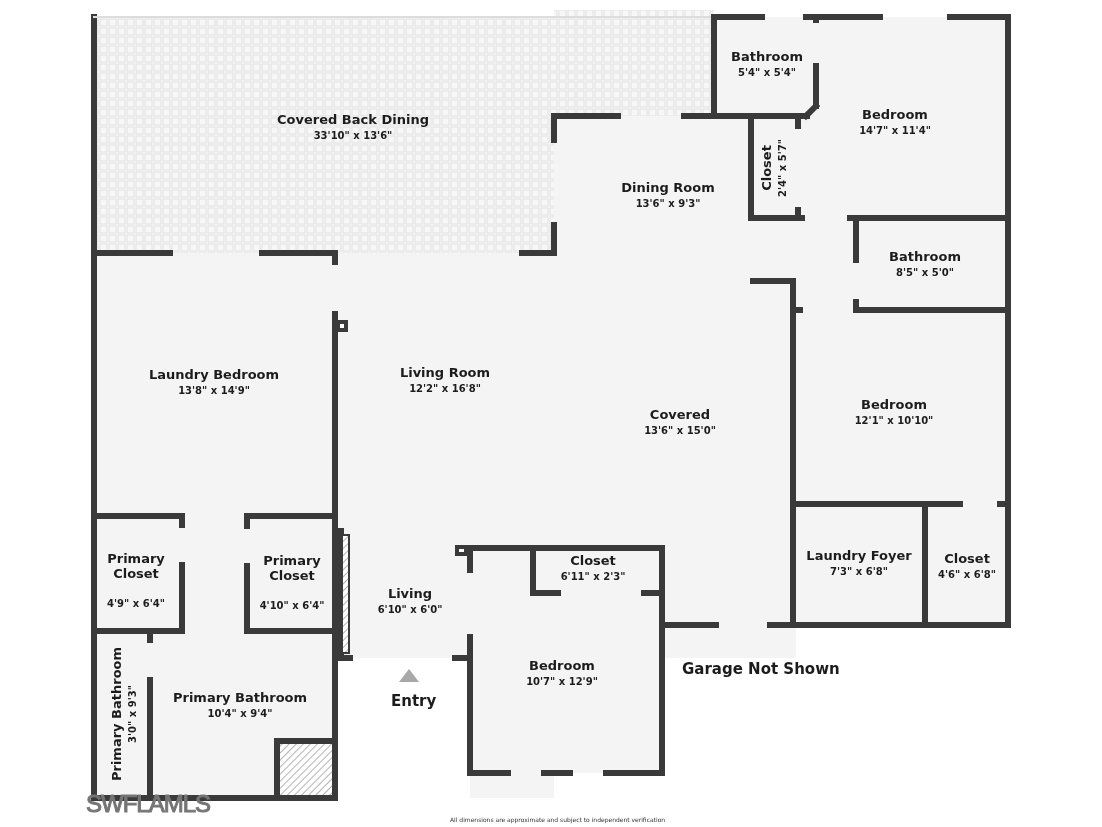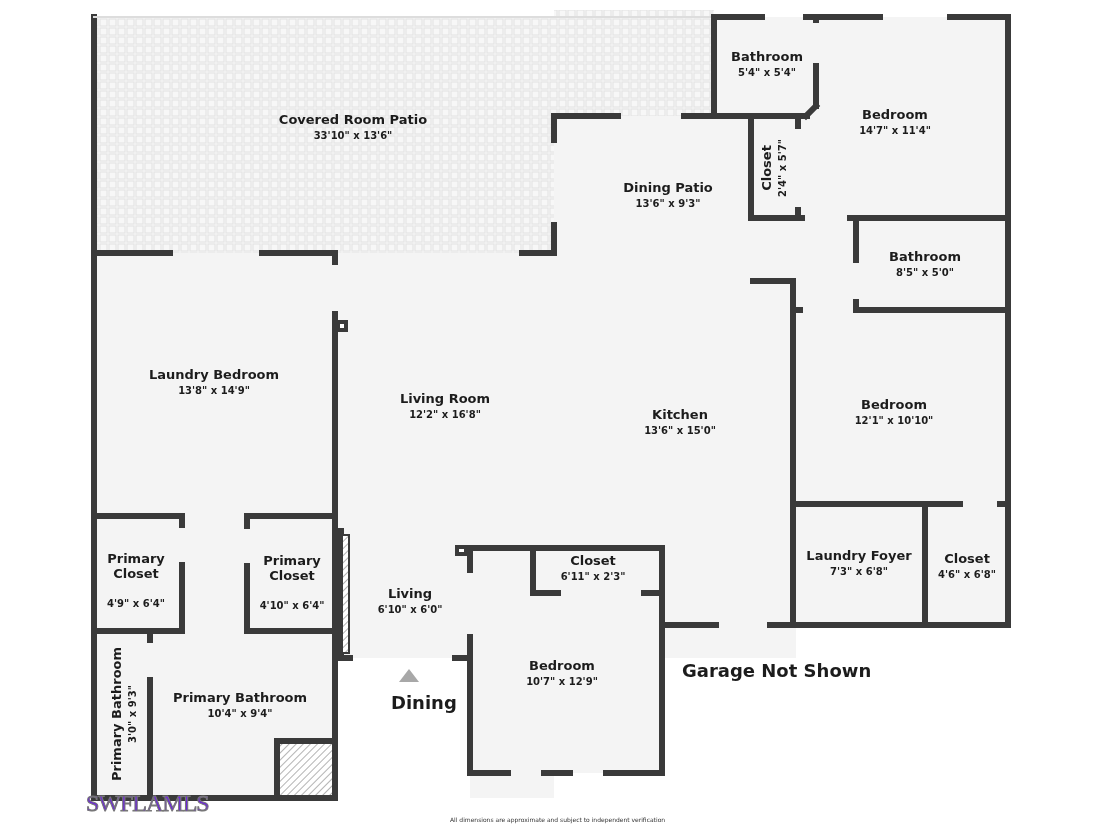--- a/index.html
+++ b/index.html
@@ -3,22 +3,22 @@
 <meta charset="utf-8">
 <style>
   html, body { margin:0; padding:0; background:#ffffff; }
   body { width:1102px; height:827px; position:relative; overflow:hidden; font-family:"DejaVu Sans", sans-serif; }
   #plan { position:absolute; left:0; top:0; width:1102px; height:827px; }
   .label { position:absolute; text-align:center; color:#1c1c1c; transform:translate(-50%,-50%); white-space:nowrap; line-height:1.15; }
   .label .name { display:block; font-weight:bold; font-size:13px; }
   .label .dim { display:block; font-weight:bold; font-size:10px; margin-top:2px; }
   .label.vert { transform:translate(-50%,-50%) rotate(-90deg); }
   .label.wrap .name { white-space:normal; width:70px; margin:16px auto; }
-  .note { position:absolute; font-weight:bold; font-size:18px; color:#1c1c1c; }
-  .watermark { position:absolute; left:86px; top:790px; font-family:Liberation Serif, serif; font-size:24px; color:#6d28d9; -webkit-text-stroke:1px #777; letter-spacing:-1px; }
+  .note { position:absolute; font-weight:bold; font-size:15px; color:#1c1c1c; }
+  .watermark { position:absolute; left:86px; top:790px; font-family:Liberation Sans, sans-serif; font-size:24px; color:#737373; -webkit-text-stroke:1px #777; letter-spacing:-1px; }
   .disclaimer { position:absolute; left:450px; top:816px; font-size:6px; color:#333; }
   .entry-arrow { position:absolute; left:399px; top:669px; width:0; height:0; border-left:10px solid transparent; border-right:10px solid transparent; border-bottom:13px solid #a8a8a8; }
 </style>
 </head>
 <body>
 
 <svg id="plan" viewBox="0 0 1102 827" xmlns="http://www.w3.org/2000/svg">
   <defs>
     <pattern id="tile" width="9" height="9" patternUnits="userSpaceOnUse">
       <rect width="9" height="9" fill="#f7f7f7"></rect>
@@ -118,53 +118,53 @@
   <rect x="342" y="535" width="7" height="118" fill="url(#hatch)" stroke="#3a3a3a" stroke-width="2"></rect>
   <rect x="280" y="744" width="52" height="51" fill="url(#hatch)"></rect>
 
   <rect x="336" y="320" width="12" height="12" fill="#3a3a3a"></rect>
   <rect x="340" y="324" width="4" height="4" fill="#ffffff"></rect>
   <rect x="455" y="546" width="14" height="10" fill="#3a3a3a"></rect>
   <rect x="459" y="549" width="5" height="3" fill="#ffffff"></rect>
 </svg>
 
 <div class="label" style="left:353px;top:127px">
-    <span class="name">Covered Room Patio</span>
+    <span class="name">Covered Back Dining</span>
     <span class="dim">33'10" x 13'6"</span>
   </div>
 <div class="label" style="left:767px;top:64px">
     <span class="name">Bathroom</span>
     <span class="dim">5'4" x 5'4"</span>
   </div>
 <div class="label" style="left:895px;top:122px">
     <span class="name">Bedroom</span>
     <span class="dim">14'7" x 11'4"</span>
   </div>
 <div class="label vert" style="left:774px;top:168px">
     <span class="name">Closet</span>
     <span class="dim">2'4" x 5'7"</span>
   </div>
 <div class="label" style="left:668px;top:195px">
-    <span class="name">Dining Patio</span>
+    <span class="name">Dining Room</span>
     <span class="dim">13'6" x 9'3"</span>
   </div>
 <div class="label" style="left:925px;top:264px">
     <span class="name">Bathroom</span>
     <span class="dim">8'5" x 5'0"</span>
   </div>
 <div class="label" style="left:214px;top:382px">
     <span class="name">Laundry Bedroom</span>
     <span class="dim">13'8" x 14'9"</span>
   </div>
-<div class="label" style="left:445px;top:406px">
+<div class="label" style="left:445px;top:380px">
     <span class="name">Living Room</span>
     <span class="dim">12'2" x 16'8"</span>
   </div>
 <div class="label" style="left:680px;top:422px">
-    <span class="name">Kitchen</span>
+    <span class="name">Covered</span>
     <span class="dim">13'6" x 15'0"</span>
   </div>
 <div class="label" style="left:894px;top:412px">
     <span class="name">Bedroom</span>
     <span class="dim">12'1" x 10'10"</span>
   </div>
 <div class="label wrap" style="left:136px;top:573px">
     <span class="name">Primary Closet</span>
     <span class="dim">4'9" x 6'4"</span>
   </div>
@@ -195,17 +195,17 @@
 <div class="label" style="left:240px;top:705px">
     <span class="name">Primary Bathroom</span>
     <span class="dim">10'4" x 9'4"</span>
   </div>
 <div class="label" style="left:562px;top:673px">
     <span class="name">Bedroom</span>
     <span class="dim">10'7" x 12'9"</span>
   </div>
 
 <div class="entry-arrow"></div>
-<div class="note" style="left:391px;top:692px">Dining</div>
+<div class="note" style="left:391px;top:692px">Entry</div>
 <div class="note" style="left:682px;top:660px">Garage Not Shown</div>
 
 <div class="watermark">SWFLAMLS</div>
 <div class="disclaimer">All dimensions are approximate and subject to independent verification</div>
 
 </body></html>

